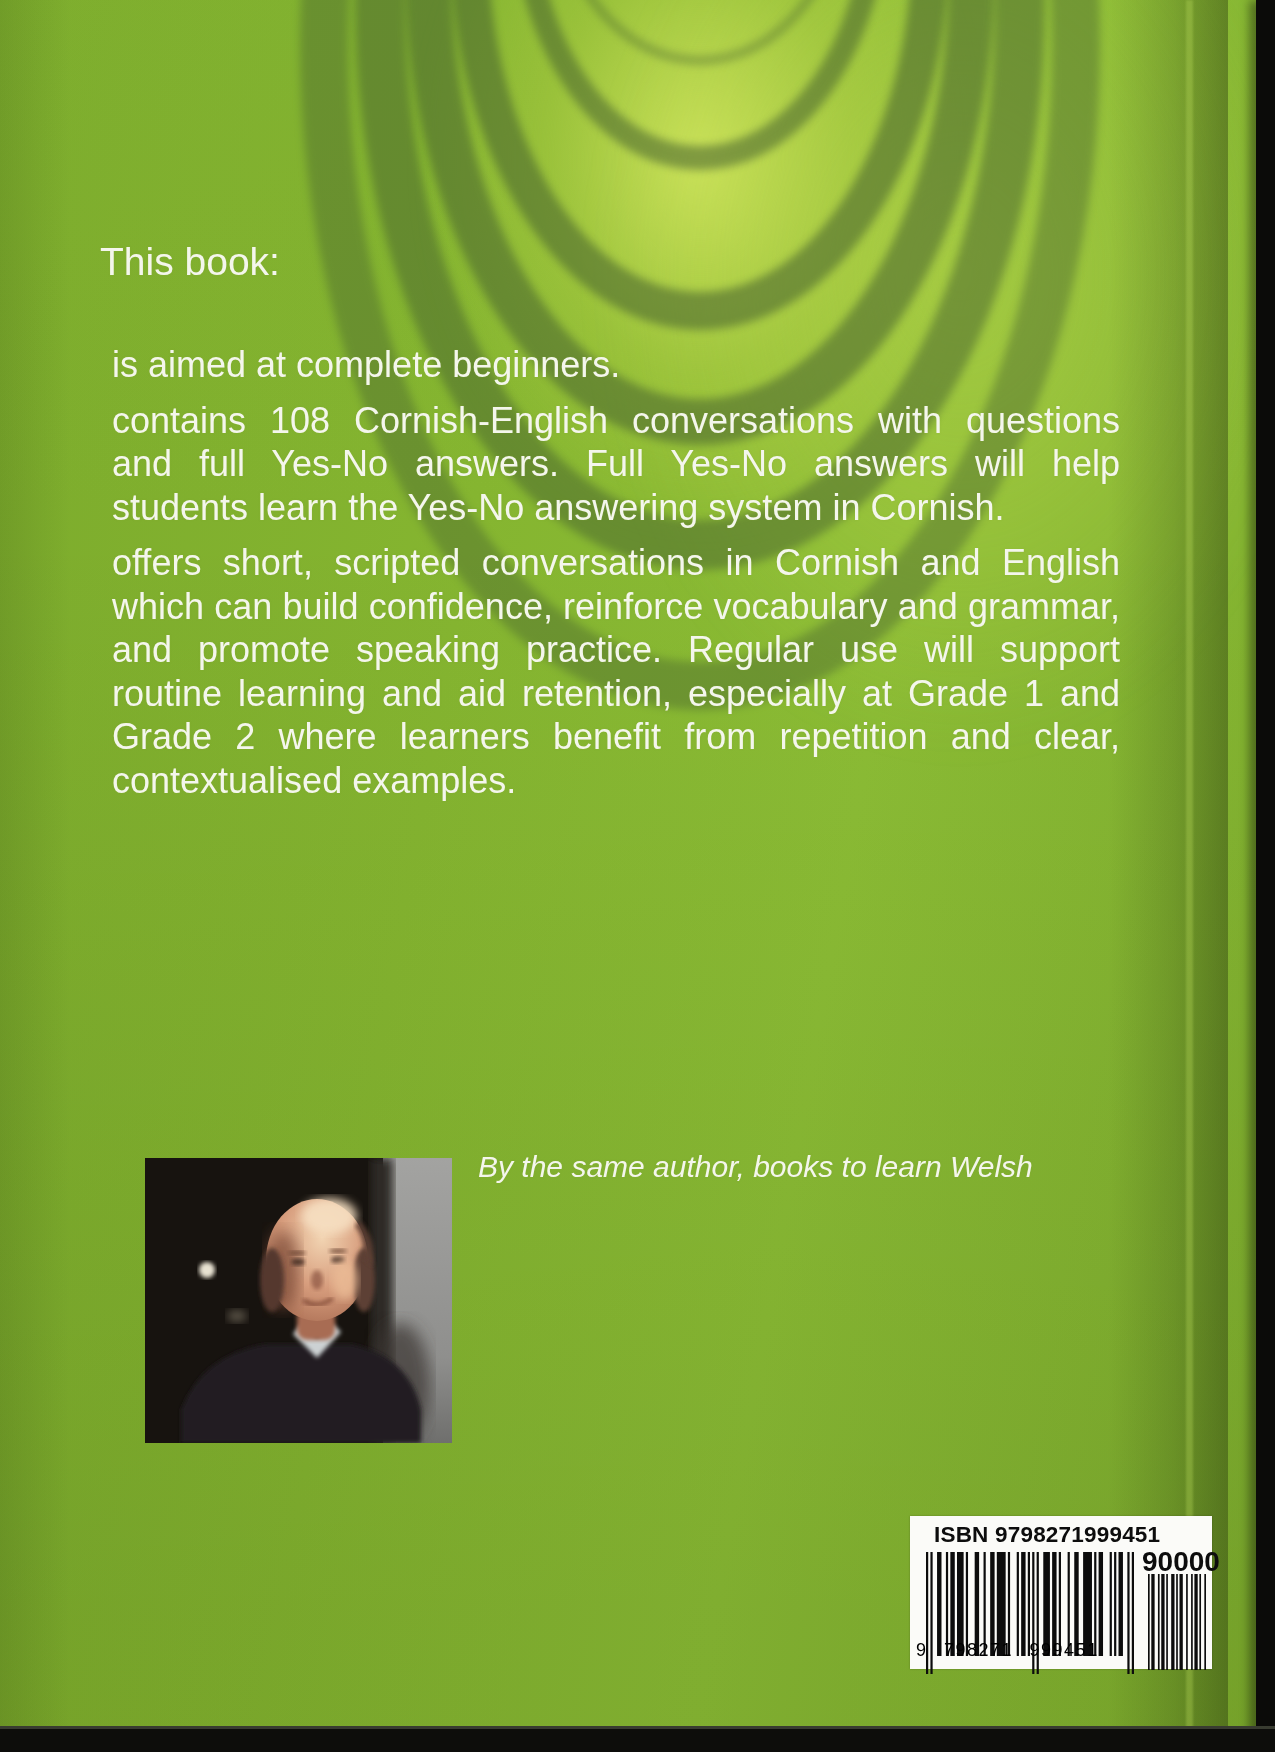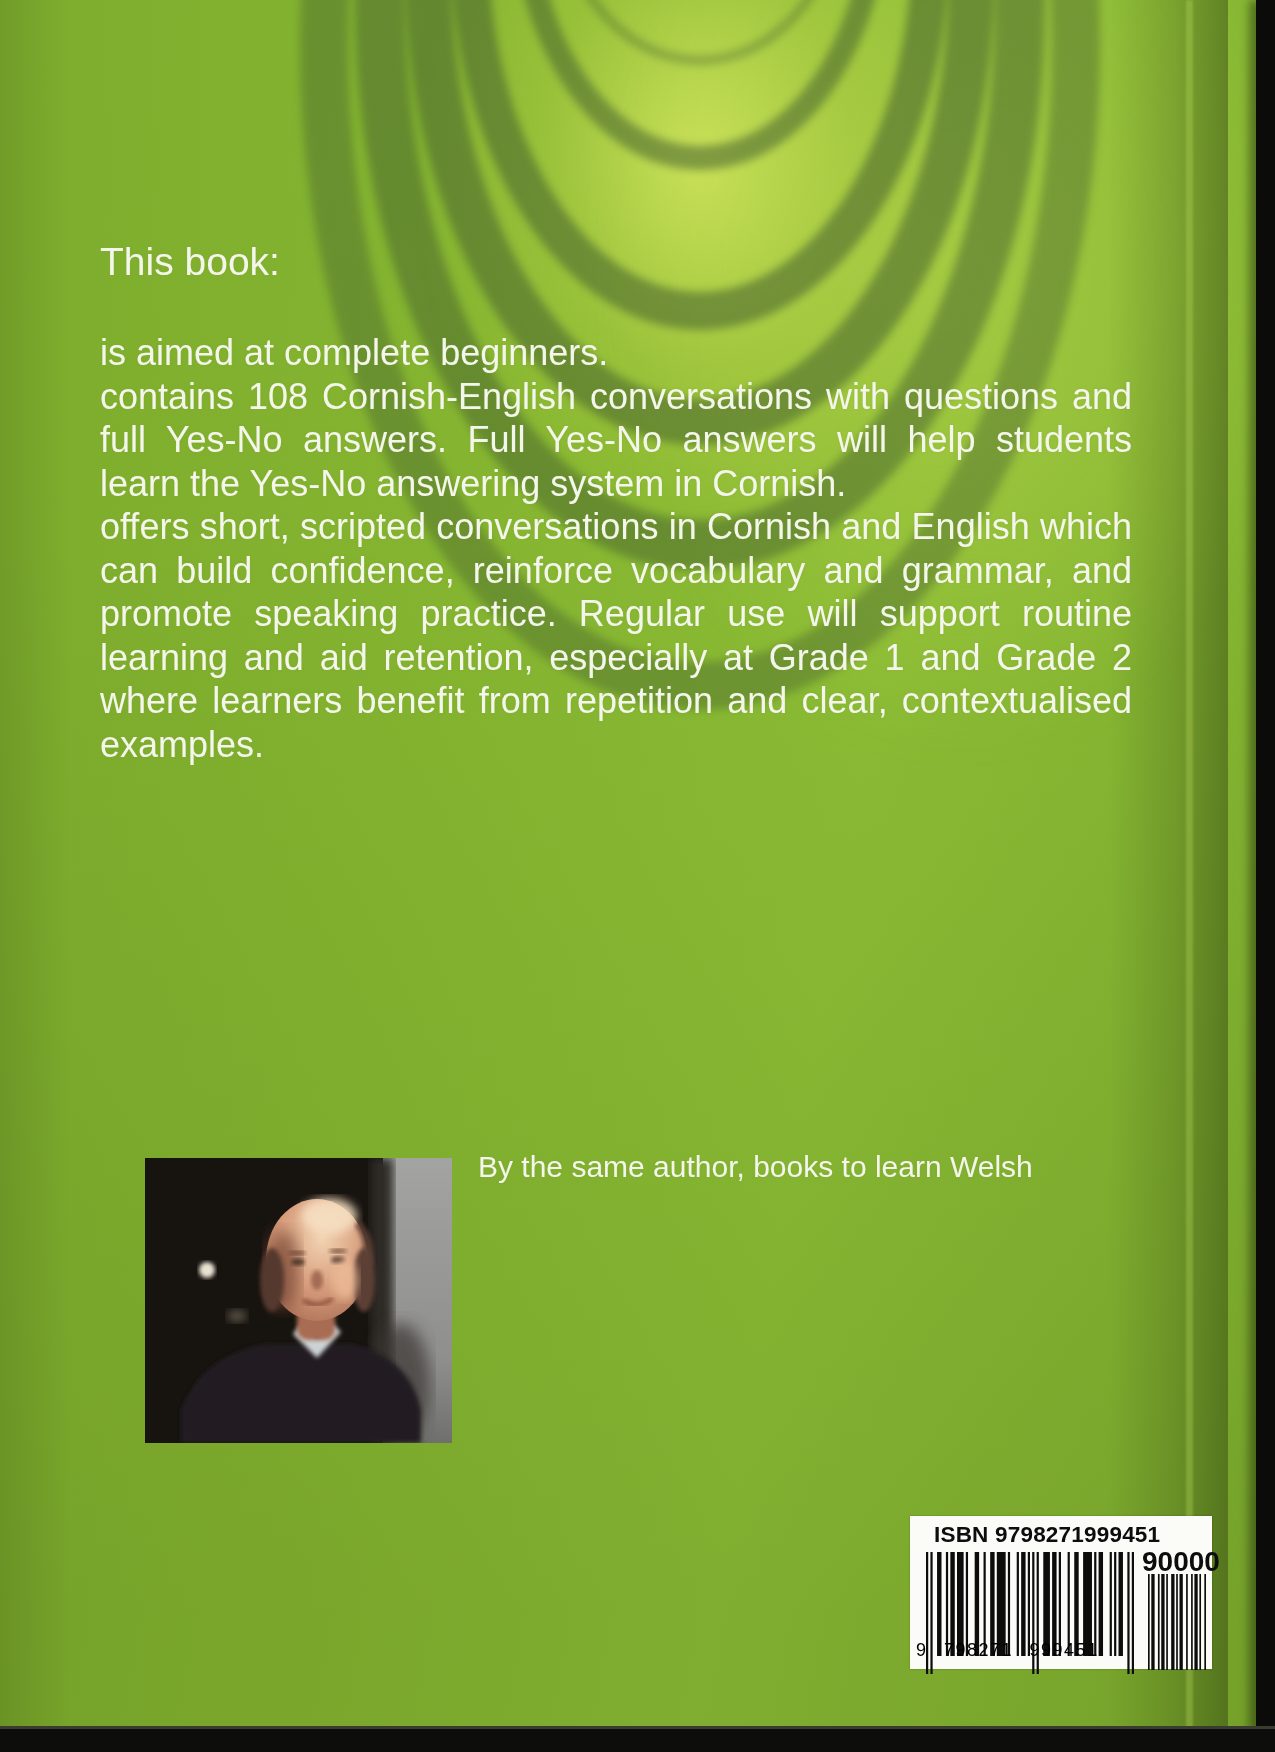--- a/index.html
+++ b/index.html
@@ -34,24 +34,24 @@
   .ridge{left:1186px;top:0;width:7px;height:100%;background:rgba(195,228,95,0.30);filter:blur(1px);}
   .shade-left{left:0;top:0;width:70px;height:100%;
     background:linear-gradient(90deg, rgba(35,55,10,0.14), rgba(35,55,10,0));}
   
   .edge-right{right:0;top:0;width:47px;height:100%;background:#0b0b09;box-shadow:-7px 0 9px rgba(0,0,0,0.38);}
   .edge-bottom{left:0;bottom:0;width:100%;height:23px;background:#0d0d0b;border-top:3px solid rgba(95,100,82,0.55);}
   
   .heading{left:100px;top:240px;font-size:39px;color:#f4f6ec;text-shadow:0 0 2px rgba(140,170,60,0.35);}
   .bodytext{left:100px;top:331px;width:1032px;font-size:36px;line-height:43.5px;color:#f4f6ec;
     text-align:justify;text-shadow:0 0 2px rgba(140,170,60,0.35);}
-  .bodytext p{margin:0;}
+  .bodytext p{margin:12px;}
   .note{left:478px;top:1146px;width:560px;font-size:30px;line-height:41px;color:#f4f6ec;
     text-shadow:0 0 2px rgba(140,170,60,0.35);}
-  .note span{display:block;}
+  .note span{display:block;font-style:italic;}
   
   .photo{left:145px;top:1158px;width:307px;height:285px;}
   
   .barcode{left:910px;top:1516px;width:302px;height:153px;background:#fbfbf8;box-shadow:0 0 2px rgba(0,0,0,0.25);}
   .isbn{position:absolute;left:24px;top:6px;font-size:22.5px;font-weight:bold;color:#0d0d0d;letter-spacing:0.2px;}
   .bars-main{position:absolute;left:16px;top:36px;width:208px;height:122px;}
   .bars-main svg rect, .bars-addon svg rect{fill:#0c0c0c;}
   .digits{position:absolute;left:6px;top:124px;width:222px;font-size:18px;color:#000;
     letter-spacing:1.5px;word-spacing:10px;white-space:nowrap;}
   .addon-num{position:absolute;left:232px;top:30px;width:66px;text-align:center;font-size:28px;font-weight:bold;color:#0d0d0d;}

